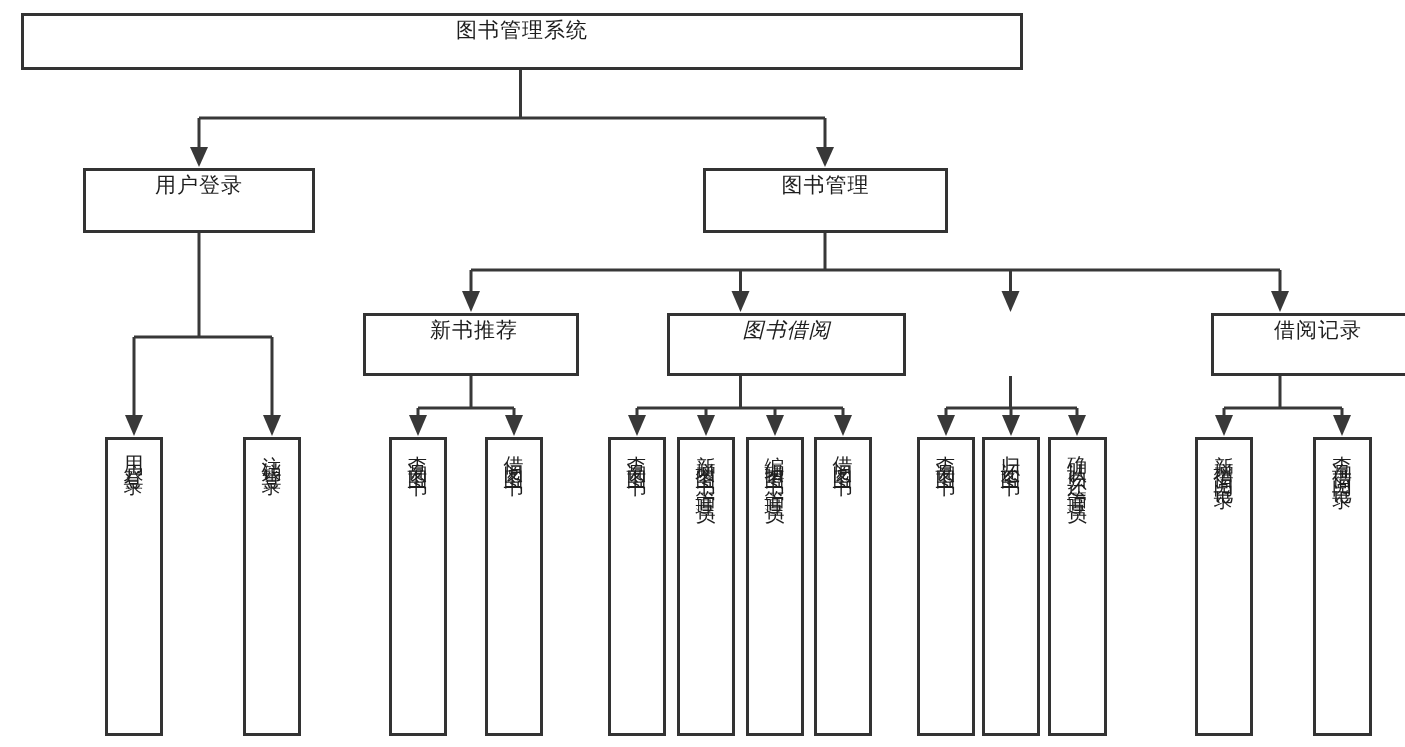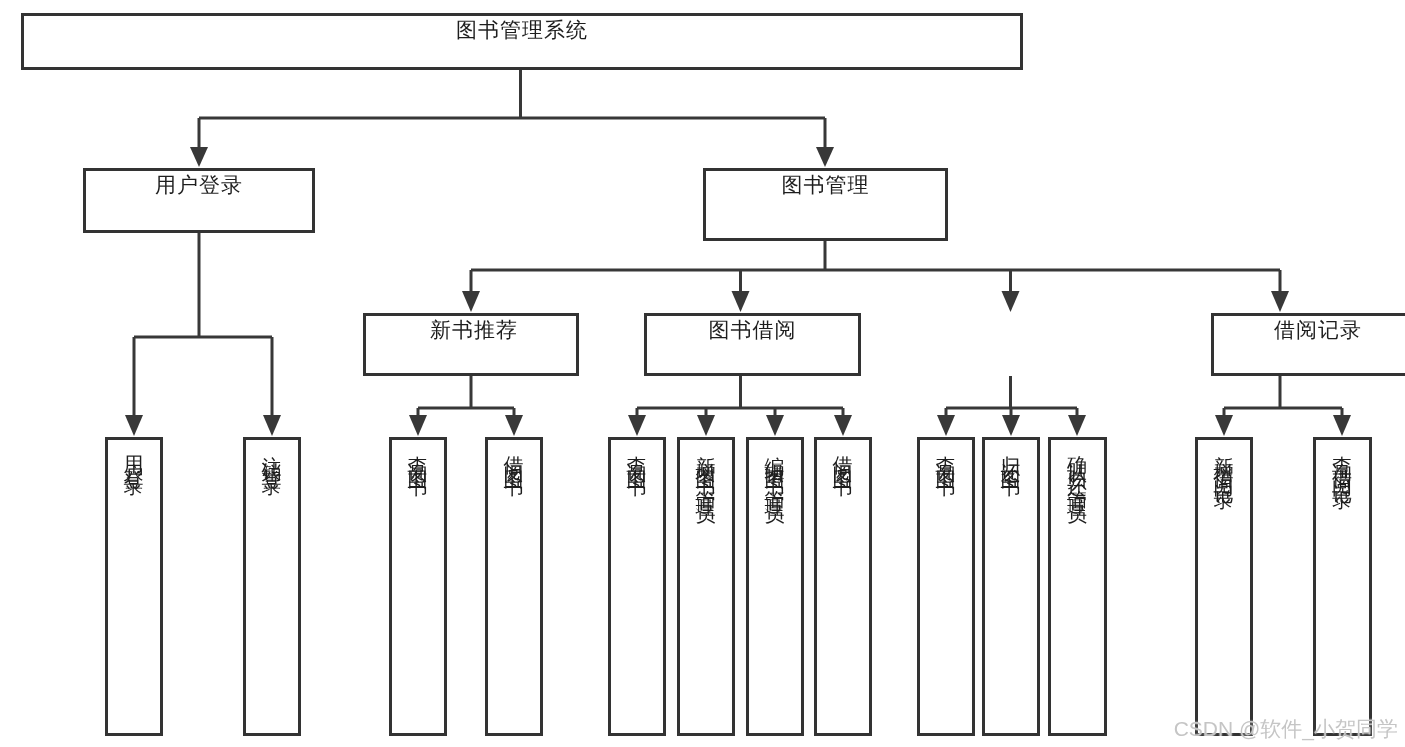--- a/index.html
+++ b/index.html
@@ -103,28 +103,28 @@
     </g>
   </svg>
 
   <div class="node node-h" style="left:21px; top:13px; width:1002px; height:57px;">
     <span>图书管理系统</span>
   </div>
 
   <div class="node node-h" style="left:83px; top:168px; width:232px; height:65px;">
     <span>用户登录</span>
   </div>
-  <div class="node node-h" style="left:703px; top:168px; width:245px; height:73px;">
+  <div class="node node-h" style="left:703px; top:168px; width:245px; height:65px;">
     <span>图书管理</span>
   </div>
 
   <div class="node node-h" style="left:363px; top:313px; width:216px; height:63px;padding-left:6px;">
     <span>新书推荐</span>
   </div>
-  <div class="node node-h" style="left:644px; top:313px; width:217px; height:63px;">
+  <div class="node node-h" style="left:667px; top:313px; width:239px; height:63px;font-style:italic;">
     <span>图书借阅</span>
   </div>
   <div class="node node-h" style="left:1173px; top:313px; width:214px; height:63px;margin-left:38px;">
     <span>借阅记录</span>
   </div>
 
   <div class="node node-v" style="left:105px; top:437px; width:58px; height:299px;">
     <span>用户登录</span>
   </div>
   <div class="node node-v" style="left:243px; top:437px; width:58px; height:299px;">
@@ -161,15 +161,14 @@
     <span>确认归还（管理员）</span>
   </div>
 
   <div class="node node-v" style="left:1195px; top:437px; width:58px; height:299px;">
     <span>新增借阅记录</span>
   </div>
   <div class="node node-v" style="left:1313px; top:437px; width:59px; height:299px;">
     <span>查询借阅记录</span>
   </div>
 
-  <div class="watermark">CSDN @软件_小贺同学</div>
 
 </div>
 
 </body></html>

